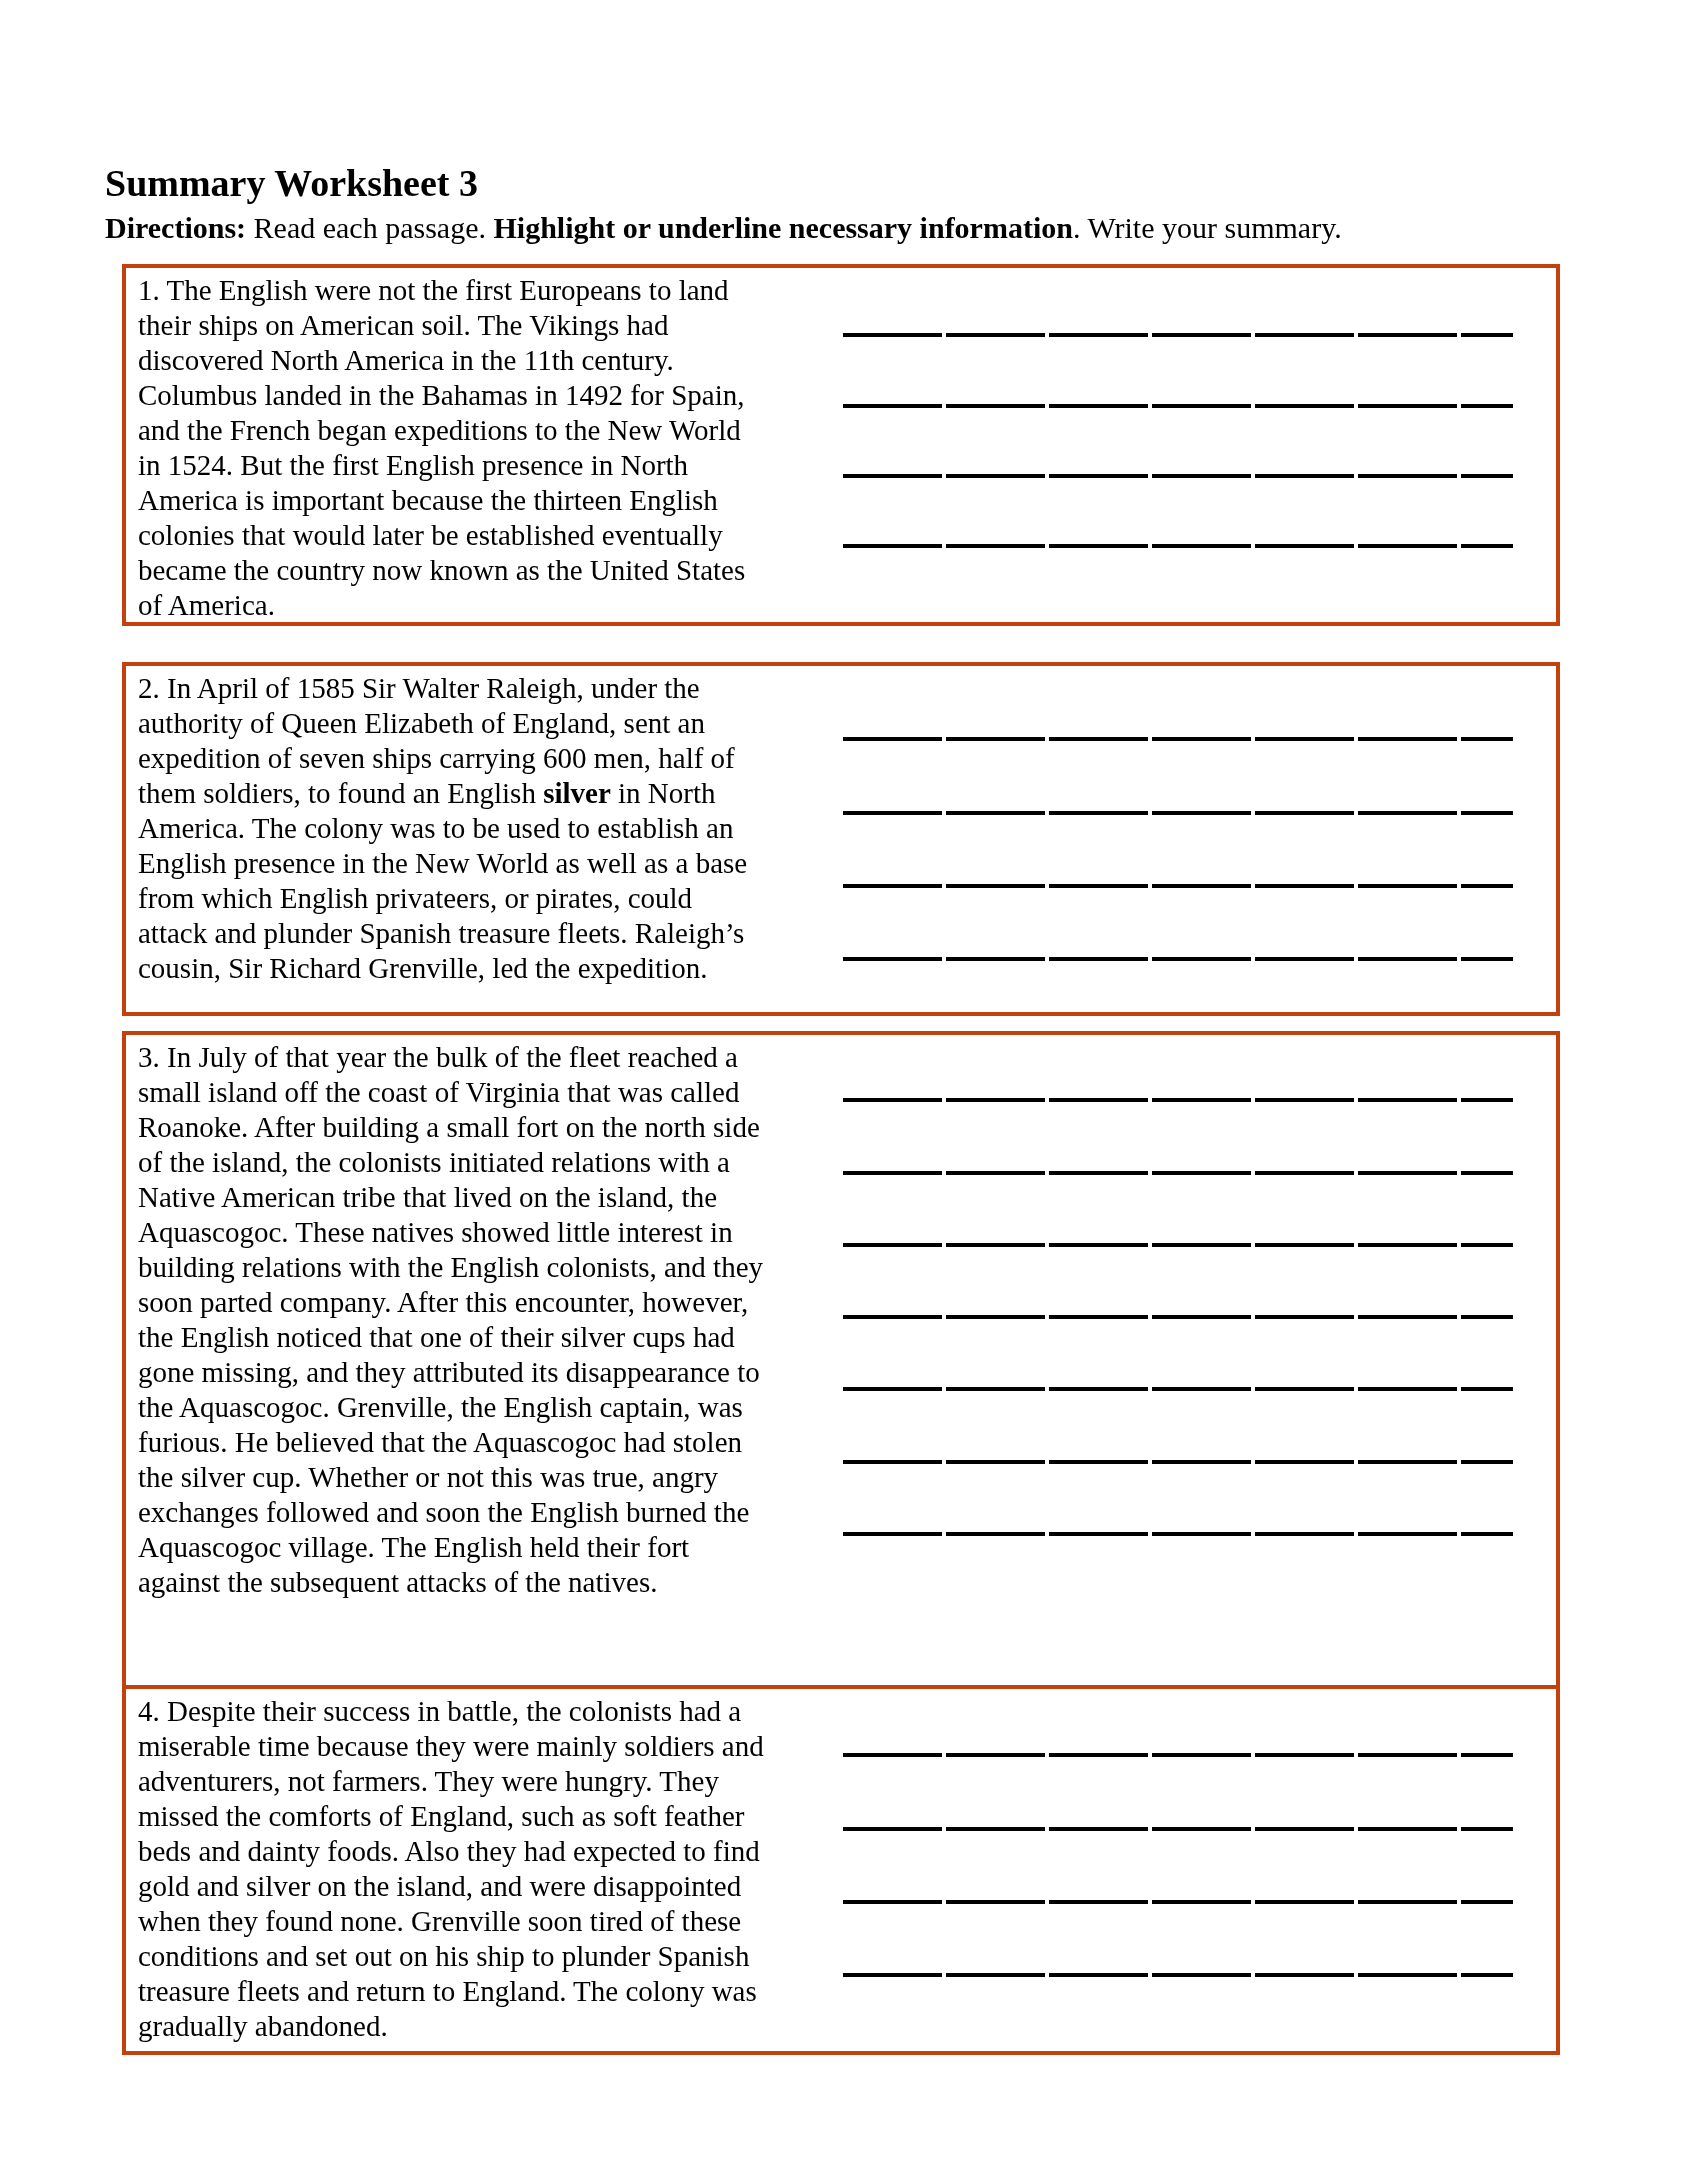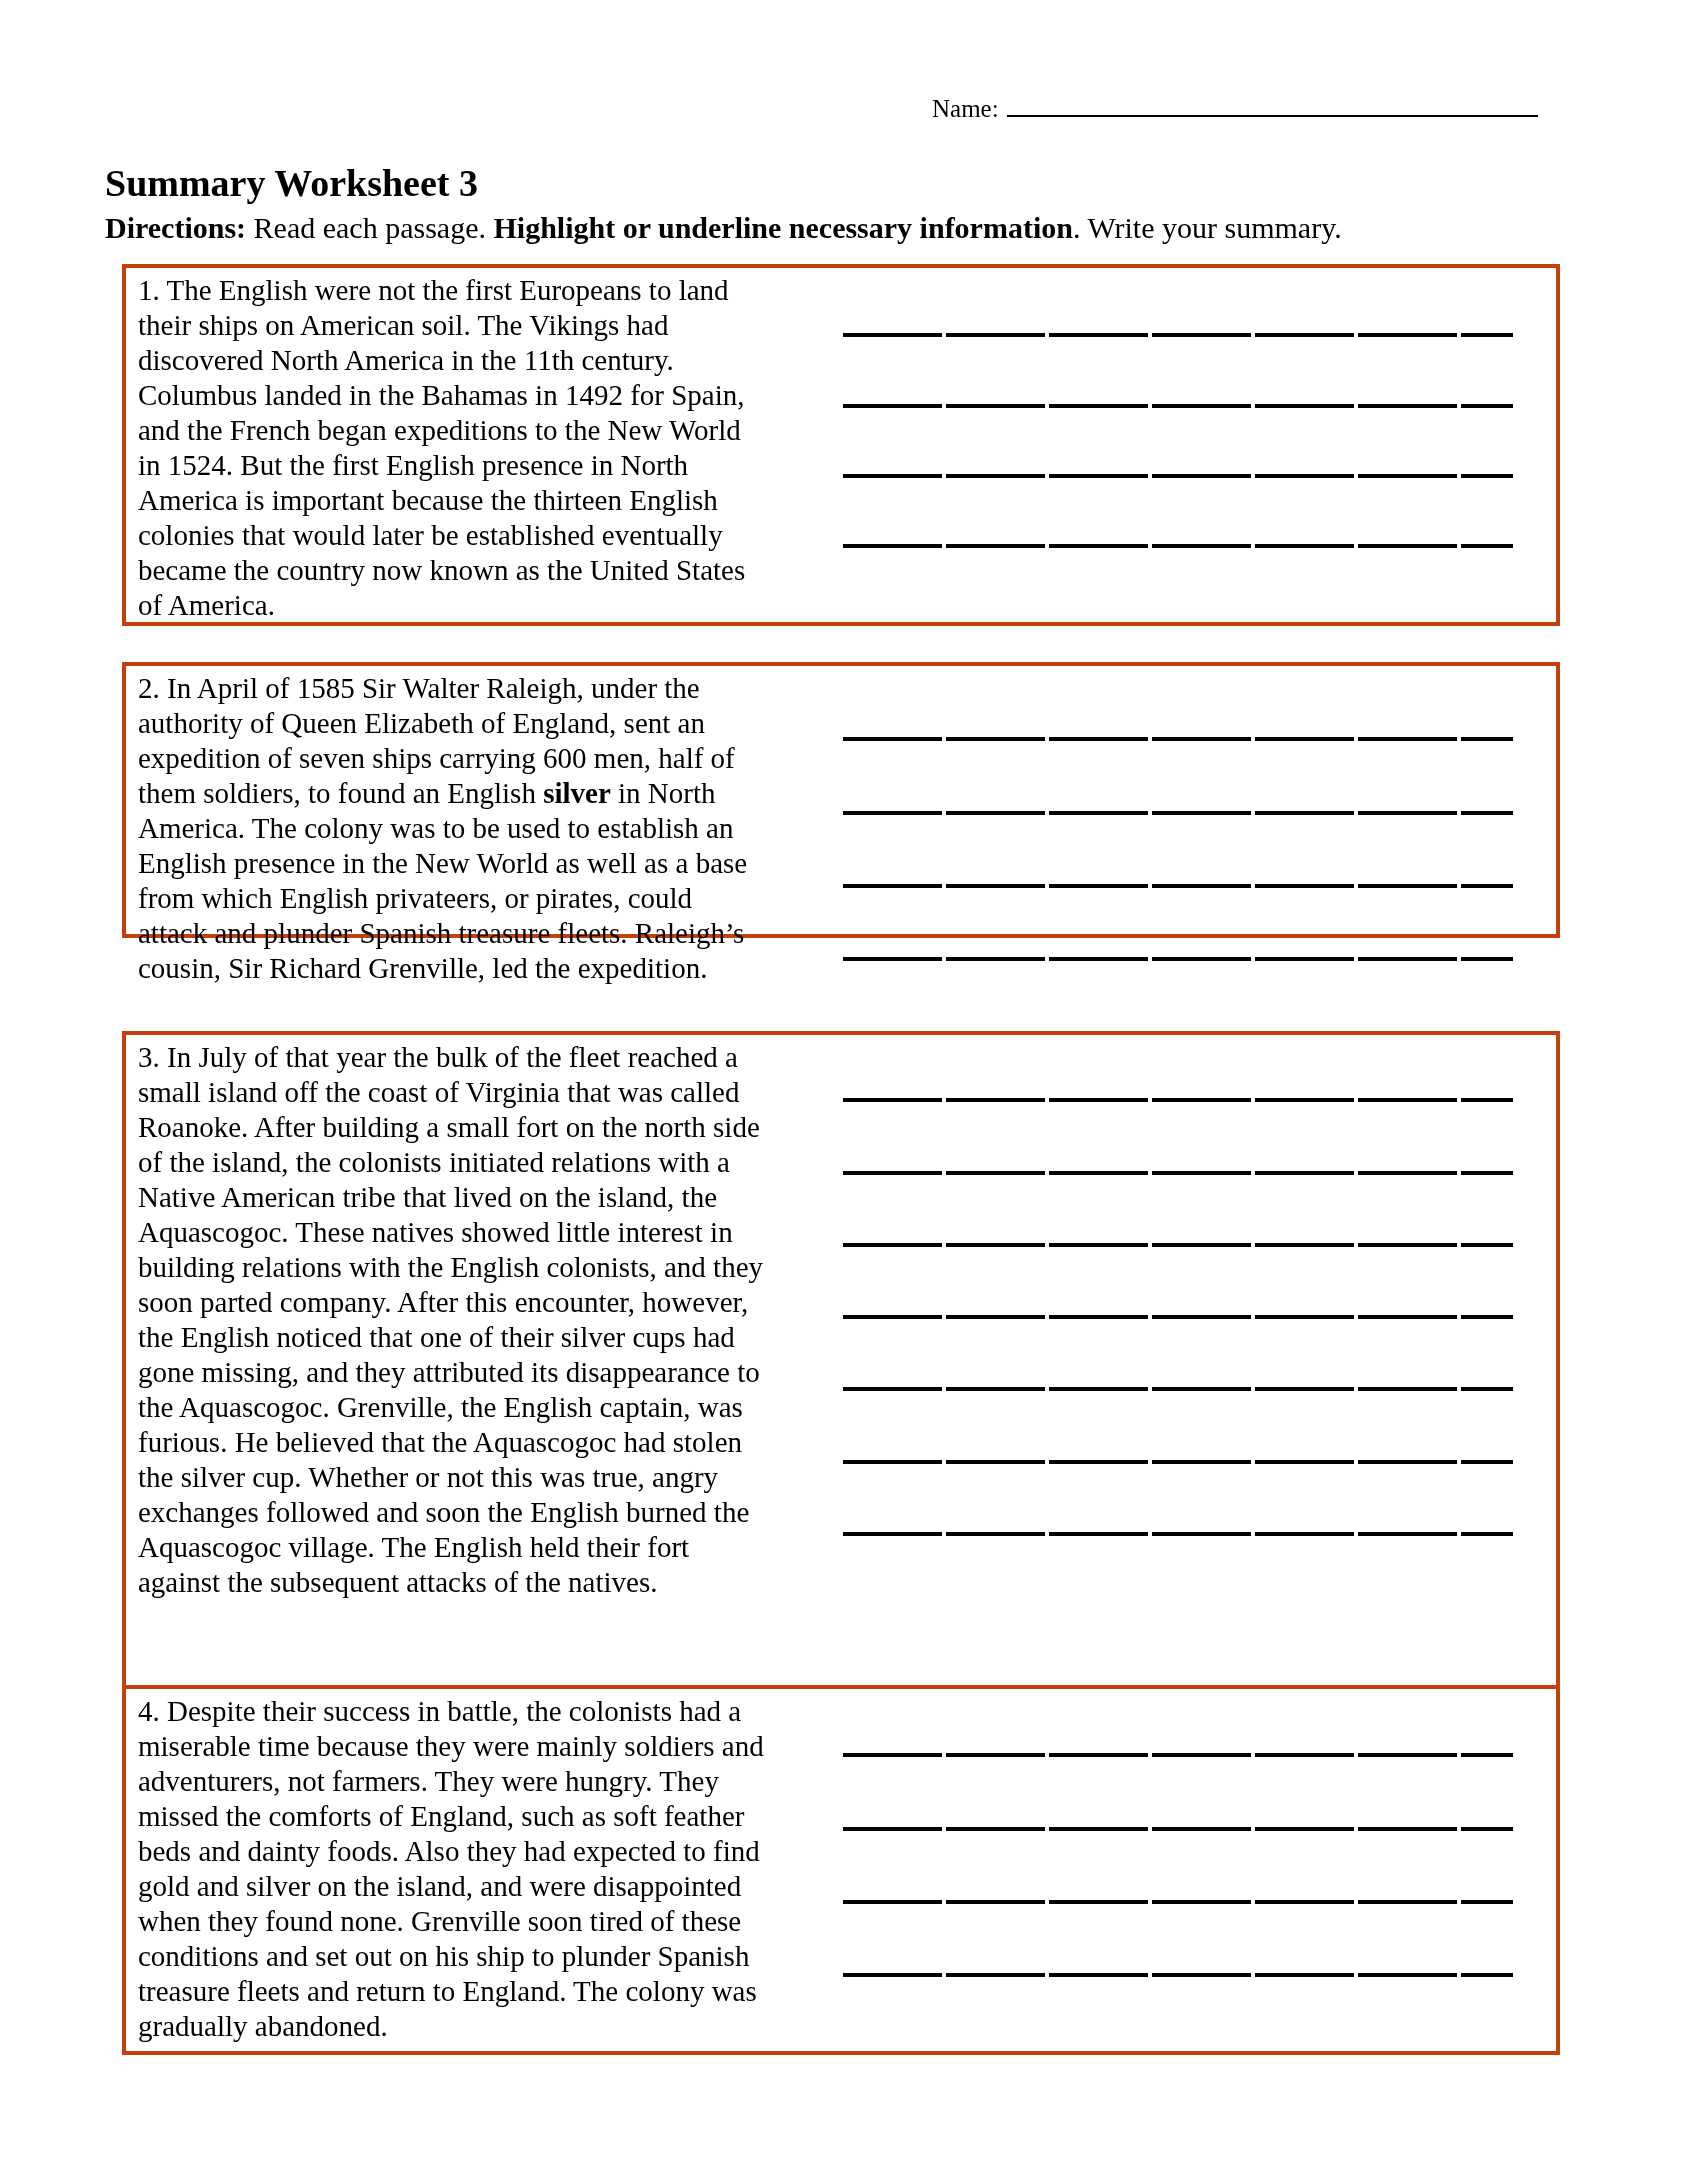--- a/index.html
+++ b/index.html
@@ -49,21 +49,21 @@
   
   .passage-box {
     position: absolute;
     left: 122px;
     width: 1438px;
     border: 4px solid #c2410c;
     box-sizing: border-box;
     background: #fff;
   }
   .box-1 { top: 264px;  height: 362px; }
-  .box-2 { top: 662px;  height: 276px; }
+  .box-2 { top: 662px;  height: 354px; }
   .box-3 { top: 1031px; height: 666px; }
   .box-4 { top: 1644px; height: 370px; margin-top: 41px; }
   .passage-text {
     position: absolute;
     left: 12px;
     top: 5px;
     font-size: 29px;
     line-height: 35px;
     white-space: pre-line;
   }
@@ -81,23 +81,20 @@
     height: 4px;
     
     background: repeating-linear-gradient(90deg, #000 0px, #000 99px, #ffffff 99px, #ffffff 103px);
   }
 </style>
 </head>
 <body>
 
 <div id="page">
 
-  <div class="name-row">
-    <span>Name:</span><span class="name-underline"></span>
-  </div>
 
   <div class="title">Summary Worksheet 3</div>
 
   <div class="directions"><span class="b">Directions:</span><span> Read each passage. </span><span class="b">Highlight or underline necessary information</span><span>. Write your summary.</span></div>
 
   <div class="passage-box box-1">
     <div class="passage-text">1. The English were not the first Europeans to land
 their ships on American soil. The Vikings had
 discovered North America in the 11th century.
 Columbus landed in the Bahamas in 1492 for Spain,

